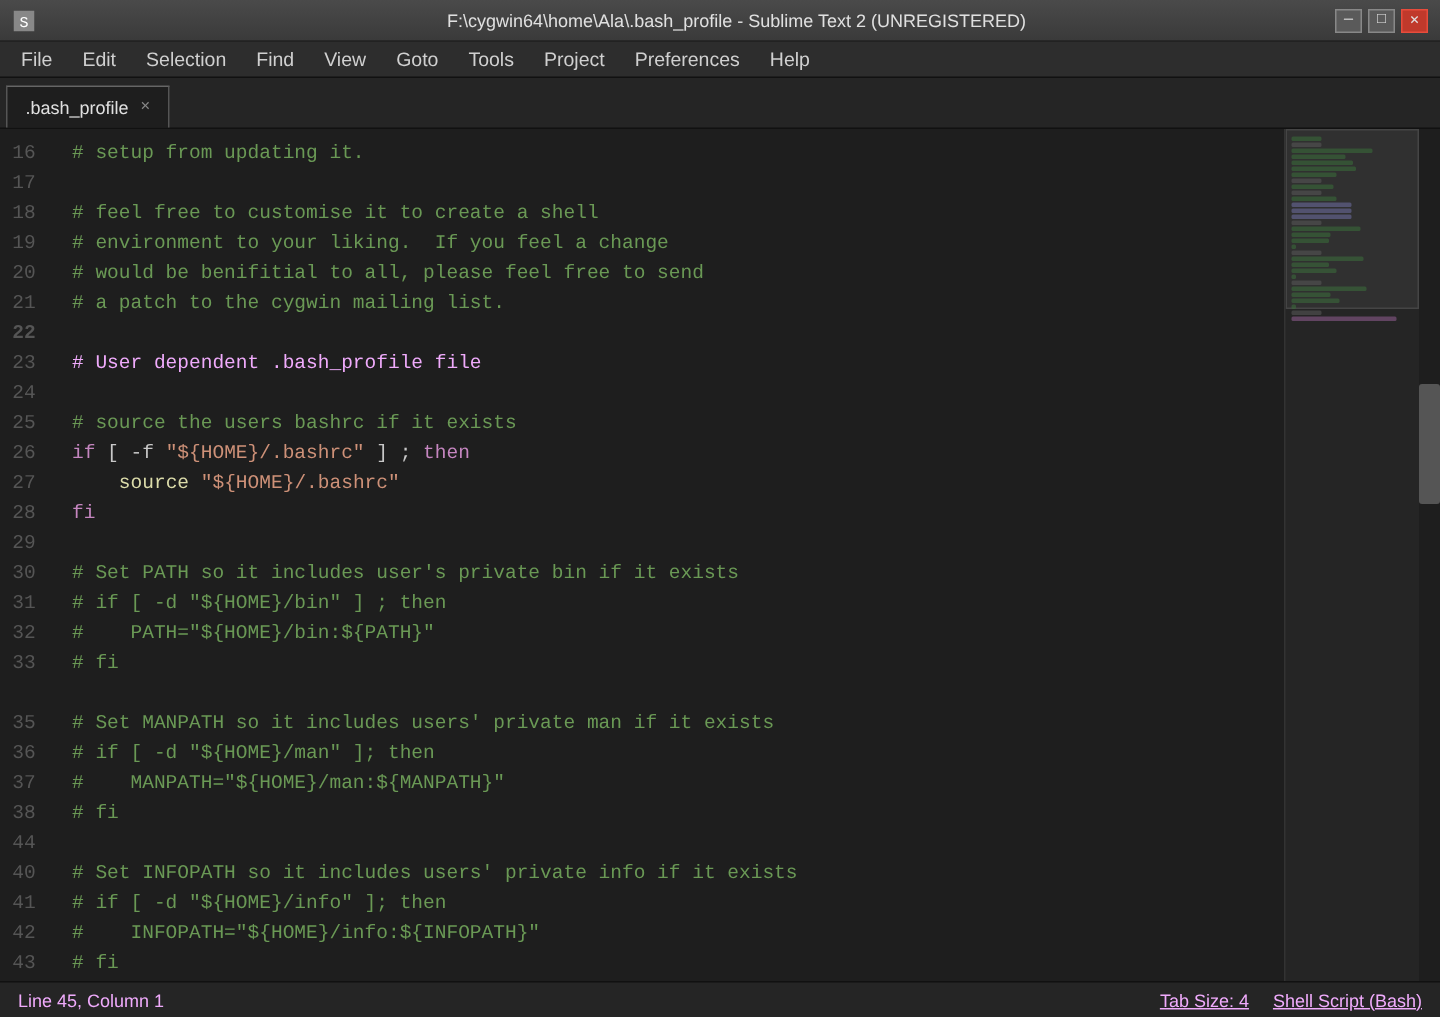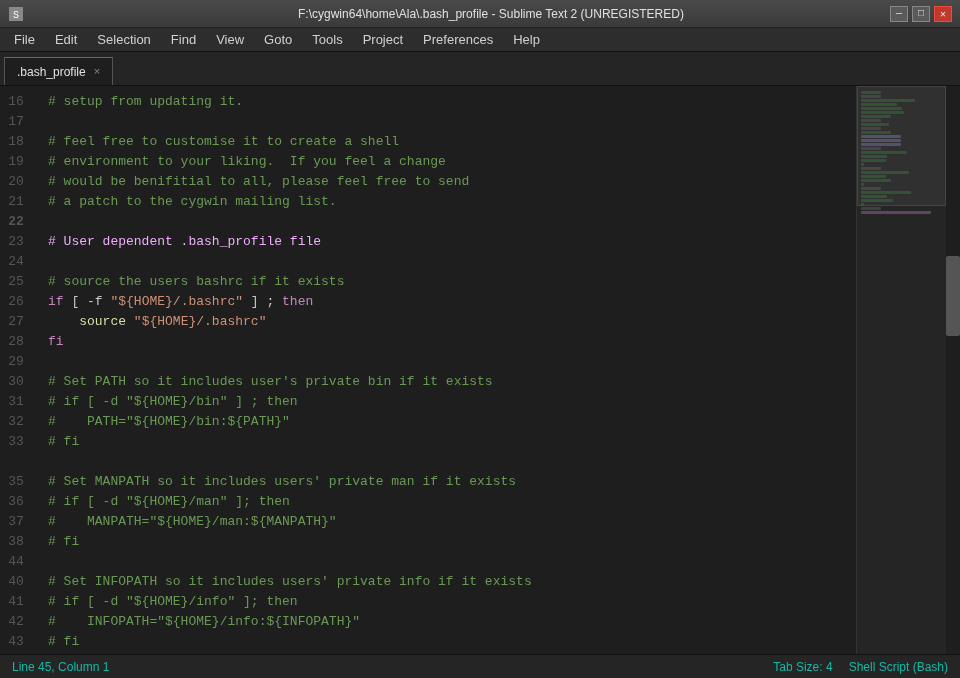--- a/index.html
+++ b/index.html
@@ -207,26 +207,26 @@
 
     
     #status-bar {
       background: #252525;
       height: 24px;
       display: flex;
       align-items: center;
       padding: 0 12px;
       font-family: Arial, sans-serif;
       font-size: 12px;
-      color: #14b8a6;
+      color: #f0abfc;
       border-top: 1px solid #111;
       justify-content: space-between;
     }
     .status-left { display: flex; gap: 16px; }
-    .status-right { display: flex; gap: 16px; }
+    .status-right { display: flex; gap: 16px; text-decoration: underline; }
   </style>
 </head>
 <body>
 
 <div id="title-bar">
   <div id="title-icon">
     <svg width="14" height="14" viewBox="0 0 14 14">
       <rect width="14" height="14" fill="#888"></rect>
       <text x="7" y="11" text-anchor="middle" font-size="10" fill="white">S</text>
     </svg>

